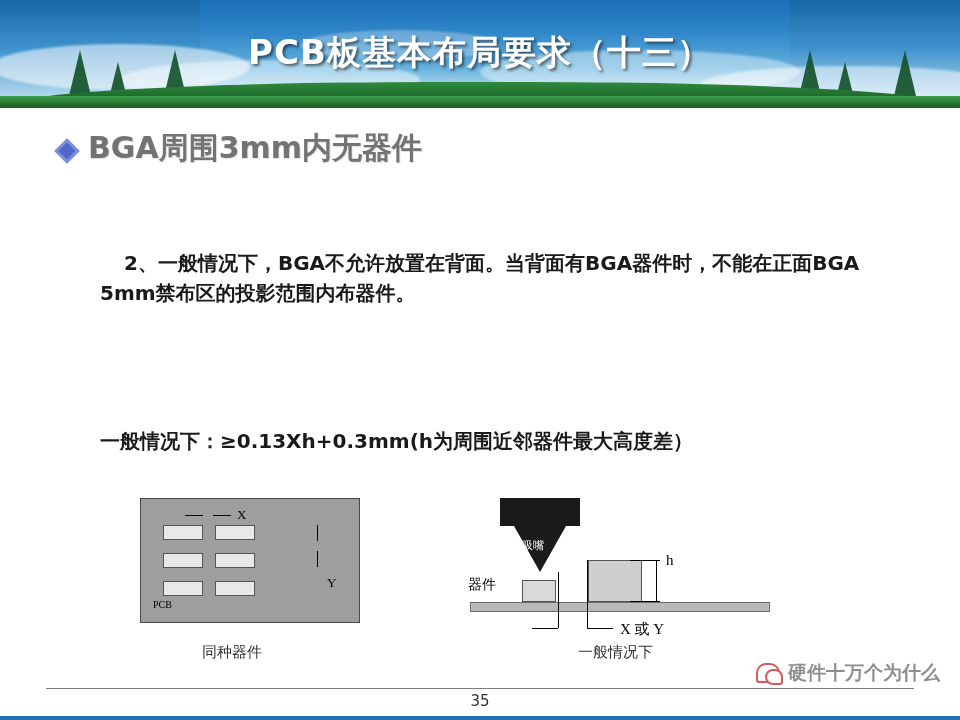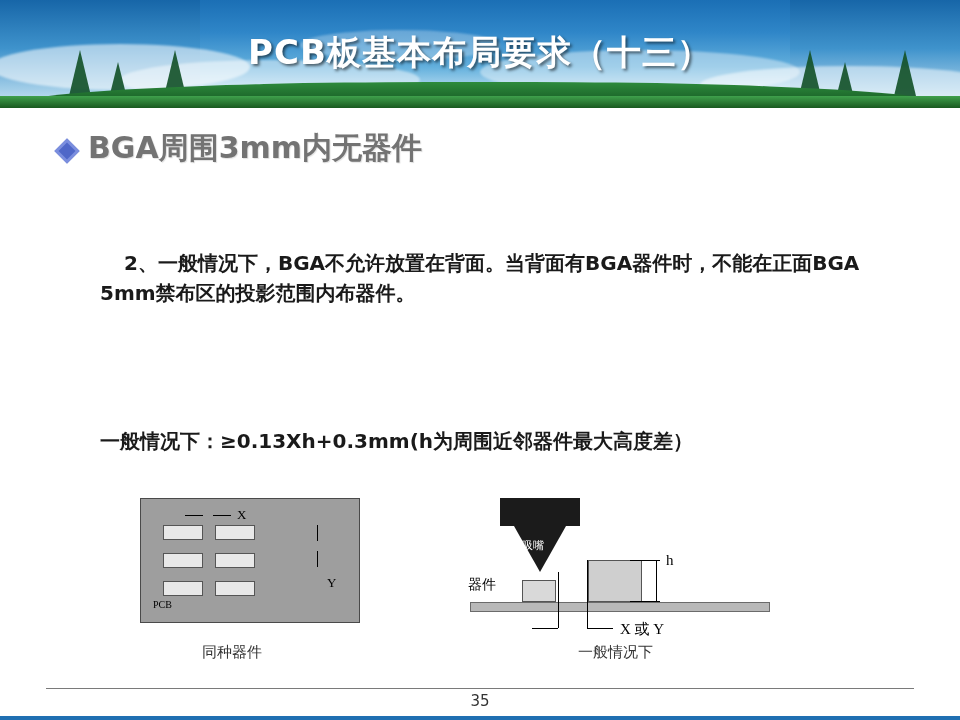--- a/index.html
+++ b/index.html
@@ -281,15 +281,19 @@
         <div class="lbl" style="left:150px; top:122px; font-size:15px;">X 或 Y</div>
       </div>
 
       <div class="cap" style="left:578px; top:145px;">一般情况下</div>
     </div>
   </div>
 
   <div class="footer-line"></div>
   <div class="page-no">35</div>
 
+  <div class="wm">
+    <span class="wx"></span>
+    <span>硬件十万个为什么</span>
+  </div>
 
   <div class="bottom-band"></div>
 </div>
 
 </body></html>

